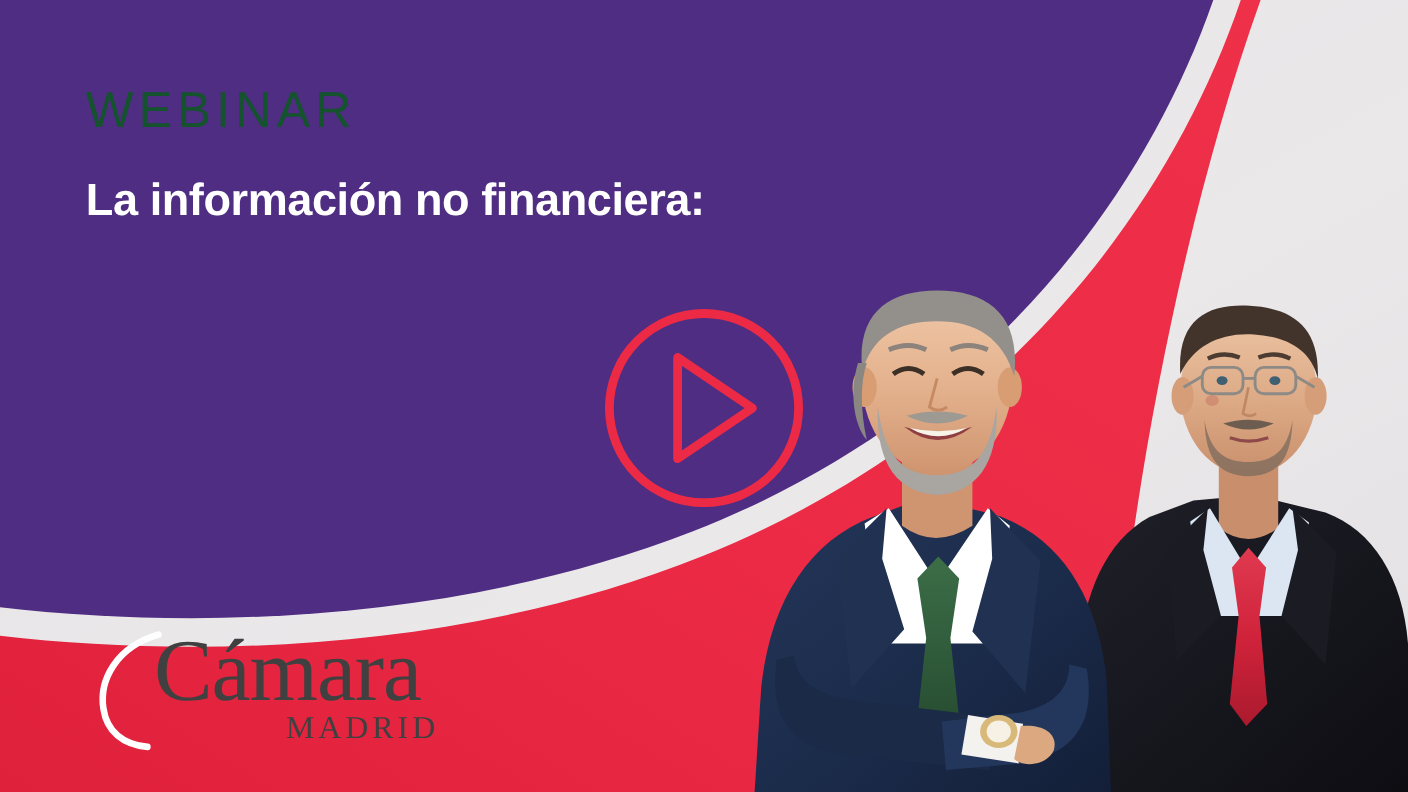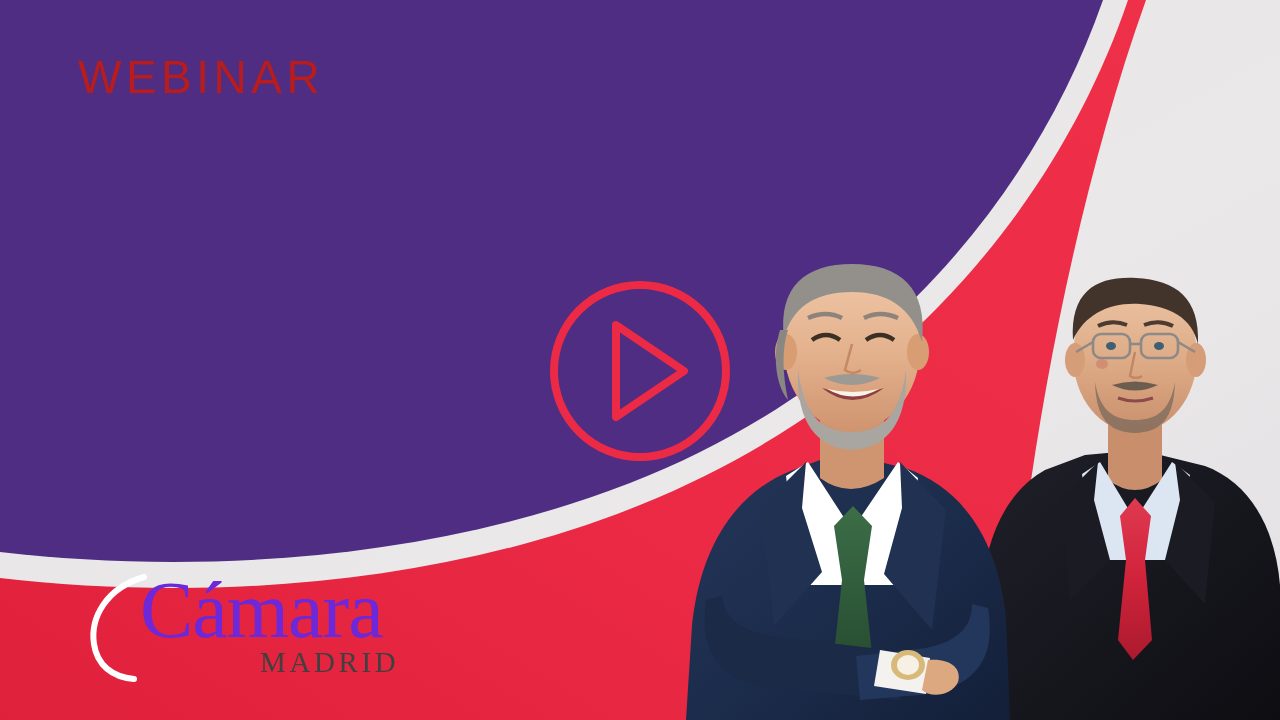--- a/index.html
+++ b/index.html
@@ -12,26 +12,26 @@
     position:relative;
     width:1280px; height:720px;
     overflow:hidden;
     background:#ebe8ea;
   }
   .layer { position:absolute; top:0; left:0; width:1280px; height:720px; }
 
   
   #eyebrow {
     position:absolute;
-    left:78px; top:54px;
+    left:78px; top:76px;
     font-size:46px;
     font-weight:400;
     letter-spacing:4.5px;
     line-height:1;
-    color:#b91c1c;
+    color:#14532d;
     white-space:nowrap;
     z-index:6;
   }
   #title {
     position:absolute;
     left:78px; top:152px;
     width:800px;
     font-size:41px;
     font-weight:700;
     line-height:1.42;
@@ -57,21 +57,21 @@
     width:340px; height:112px;
     z-index:8;
   }
   #logo-wordmark {
     position:absolute;
     left:56px; top:-2px;
     font-family:"Liberation Serif", serif;
     font-size:80px;
     font-weight:400;
     line-height:1;
-    color:#6d28d9;
+    color:#404040;
     letter-spacing:-1px;
     white-space:nowrap;
   }
   #logo-sub {
     position:absolute;
     left:176px; top:76px;
     font-family:"Liberation Serif", serif;
     font-size:29px;
     font-weight:400;
     letter-spacing:3.6px;
@@ -115,20 +115,21 @@
     <path fill="#4f2d82" d="M 0 0
              L 1103 0
              C 1035 195, 880 385, 630 483
              C 425 563, 190 574, 0 552
              Z"></path>
   </svg>
 
   <div id="eyebrow">WEBINAR</div>
 
   <div id="title">
+    <span class="tline">La información no financiera:</span>
   </div>
 
   <svg id="play-button" viewBox="0 0 188 188">
     <circle cx="94" cy="94" r="86" fill="none" stroke="#ec2a45" stroke-width="8"></circle>
     <path d="M 70 48 L 138 94 L 70 140 Z" fill="none" stroke="#ec2a45" stroke-width="8" stroke-linejoin="round" stroke-linecap="round"></path>
   </svg>
 
   <svg id="people" class="layer" viewBox="0 0 1280 720" preserveAspectRatio="none">
     <defs>
       <linearGradient id="suit1" x1="0" y1="0" x2="1" y2="1">

